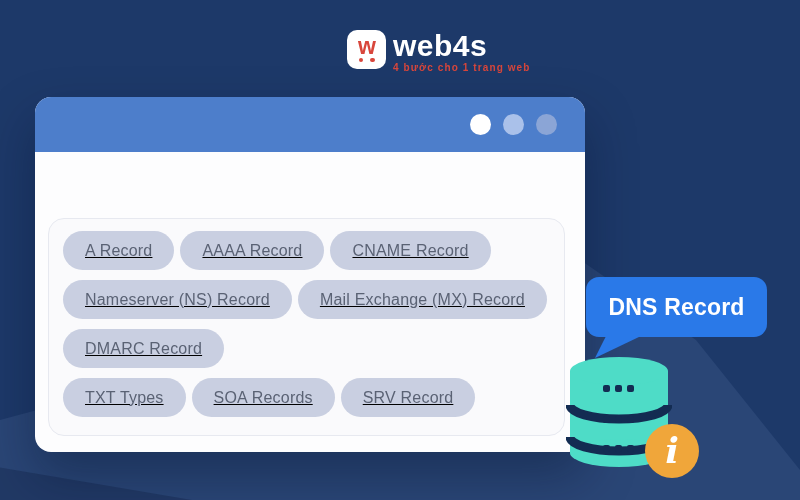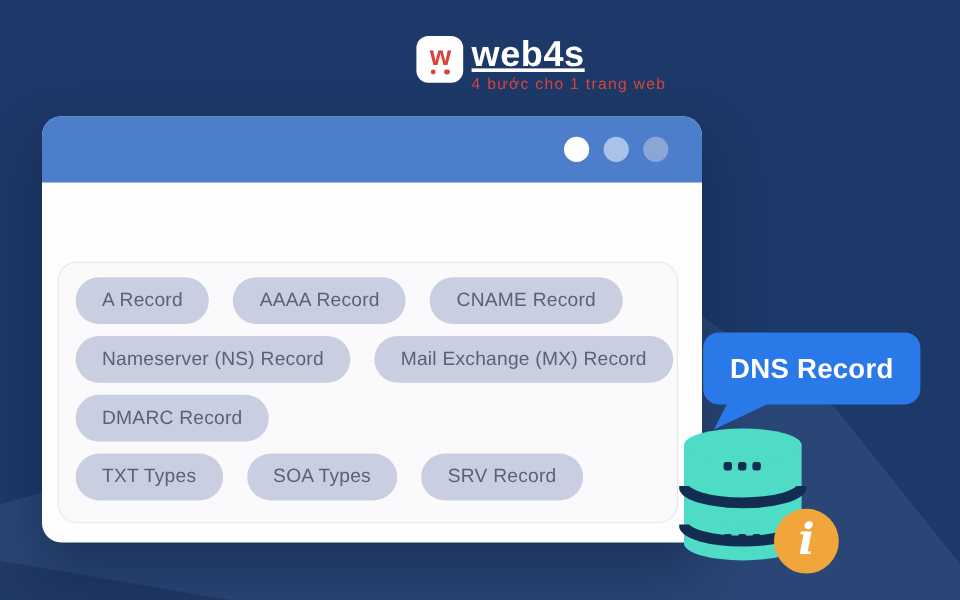--- a/index.html
+++ b/index.html
@@ -15,40 +15,40 @@
     clip-path:polygon(0 93.5%, 24% 100%, 0 100%); }
 
   
   .logo { position:absolute; left:347px; top:30px; display:flex; gap:7px; }
   .logo-box { width:39px; height:39px; background:#ffffff; border-radius:10px;
     display:flex; flex-direction:column; align-items:center; justify-content:center; }
   .logo-w { color:var(--logo-red); font-weight:800; font-size:23px; line-height:0.85; letter-spacing:-1px; }
   .logo-wheels { display:flex; gap:7px; margin-top:1px; }
   .logo-wheels i { width:4.5px; height:4.5px; border-radius:50%; background:var(--logo-red); }
   .logo-text { display:flex; flex-direction:column; }
-  .brand { color:#ffffff; font-weight:700; font-size:30px; line-height:1.04; letter-spacing:0.5px;text-decoration:underline; }
-  .tagline { color:var(--logo-red); font-size:13px; font-weight:400; letter-spacing:1.1px; white-space:nowrap; margin-top:1px; }
+  .brand { color:#ffffff; font-weight:700; font-size:30px; line-height:1.04; letter-spacing:0.5px; }
+  .tagline { color:var(--logo-red); font-size:10px; font-weight:700; letter-spacing:1.1px; white-space:nowrap; margin-top:1px; }
 
   
   .window { position:absolute; left:35px; top:97px; width:550px; height:355px;
     background:var(--window); border-radius:16px; box-shadow:0 24px 50px rgba(4,14,40,0.35); }
   .titlebar { height:55px; background:var(--titlebar); border-radius:16px 16px 0 0;
     display:flex; align-items:center; justify-content:flex-end; gap:12px; padding-right:28px; }
   .dot { width:21px; height:21px; border-radius:50%; display:inline-block; }
   .d1 { background:#ffffff; }
   .d2 { background:#aac1ea; }
   .d3 { background:#8ba5d6; }
 
   .win-title { position:absolute; left:20px; top:67px; font-size:31px; font-weight:800;
     color:var(--title-text); letter-spacing:-0.4px; }
 
   .panel { position:absolute; left:13px; top:121px; width:517px; height:218px;
     background:var(--panel); border:1px solid var(--panel-border); border-radius:16px;
     padding:12px 0 0 14px; overflow:hidden; }
-  .pill-row { display:flex; gap:20px; margin-bottom:10px; }
+  .pill-row { display:flex; gap:6px; margin-bottom:10px;text-decoration:underline; }
   .pill { height:39px; border:none; border-radius:20px; background:var(--pill);
     color:var(--pill-text); font-family:"Liberation Sans", sans-serif;
     font-size:16px; font-weight:500; letter-spacing:0.2px; padding:0 22px; white-space:nowrap; }
 
   
   .bubble { position:absolute; left:586px; top:277px; width:181px; height:60px;
     background:var(--bubble); border-radius:13px; display:flex; align-items:center; justify-content:center; }
   .bubble span.text { color:#ffffff; font-size:23px; font-weight:700; letter-spacing:0.2px; }
   .bubble .tail { position:absolute; left:9px; bottom:-21px; width:46px; height:22px;
     background:var(--bubble); clip-path:polygon(24% 0, 100% 0, 0 100%); }
@@ -98,21 +98,21 @@
         </div>
         <div class="pill-row">
           <button class="pill">Nameserver (NS) Record</button>
           <button class="pill">Mail Exchange (MX) Record</button>
         </div>
         <div class="pill-row">
           <button class="pill">DMARC Record</button>
         </div>
         <div class="pill-row">
           <button class="pill">TXT Types</button>
-          <button class="pill">SOA Types</button>
+          <button class="pill">SOA Records</button>
           <button class="pill">SRV Record</button>
         </div>
       </div>
   </div>
 
   <div class="bubble">
     <span class="text">DNS Record</span>
     <span class="tail"></span>
   </div>
 

